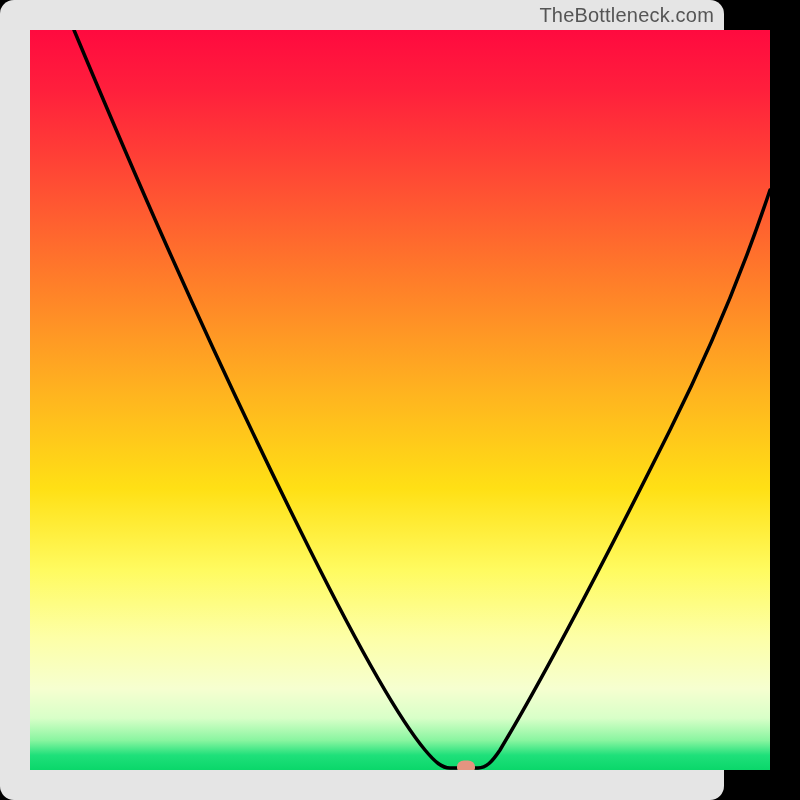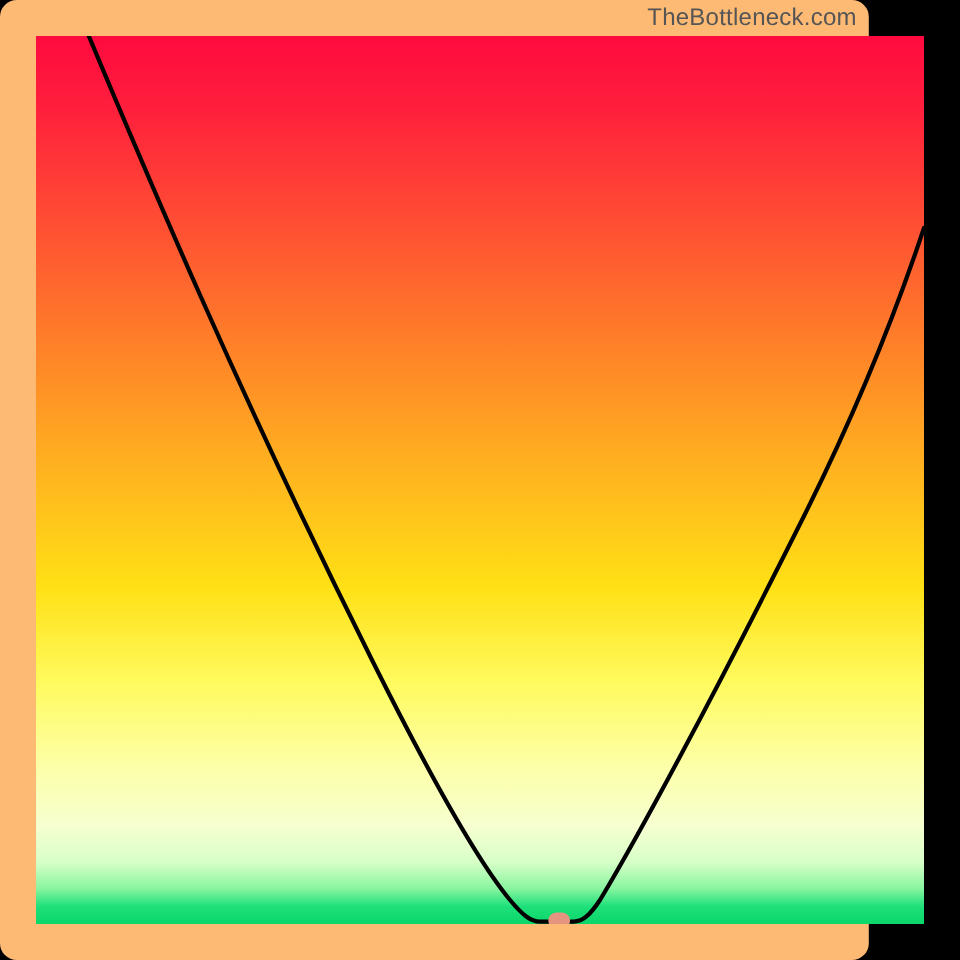--- a/index.html
+++ b/index.html
@@ -8,21 +8,21 @@
     width: 800px;
     height: 800px;
     background: #000;
     overflow: hidden;
     font-family: Arial, Helvetica, sans-serif;
   }
   .frame {
     position: relative;
     width: 724px;
     height: 800px;
-    background: #fdba74;
+    background: #e5e5e5;
     border-radius: 14px;
   }
   .watermark {
     position: absolute;
     top: 4px;
     right: 10px;
     color: #555;
     font-size: 20px;
     font-weight: 500;
     letter-spacing: 0.2px;

